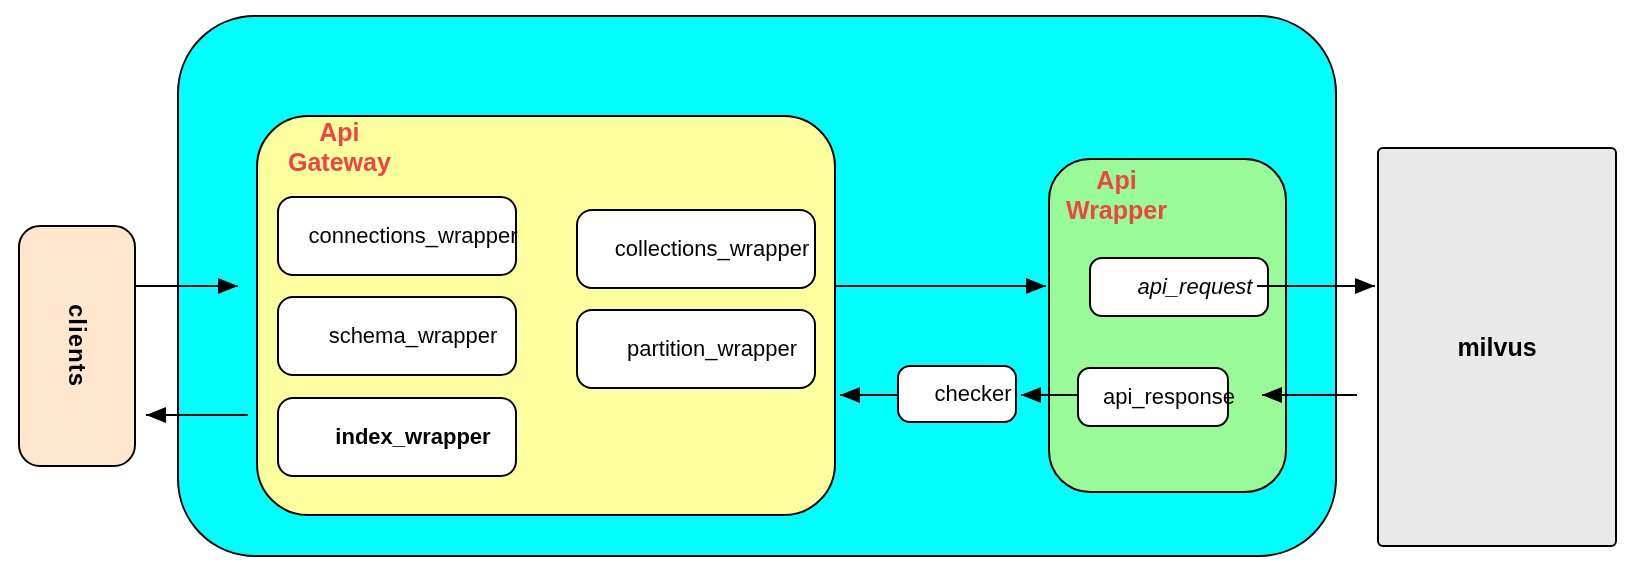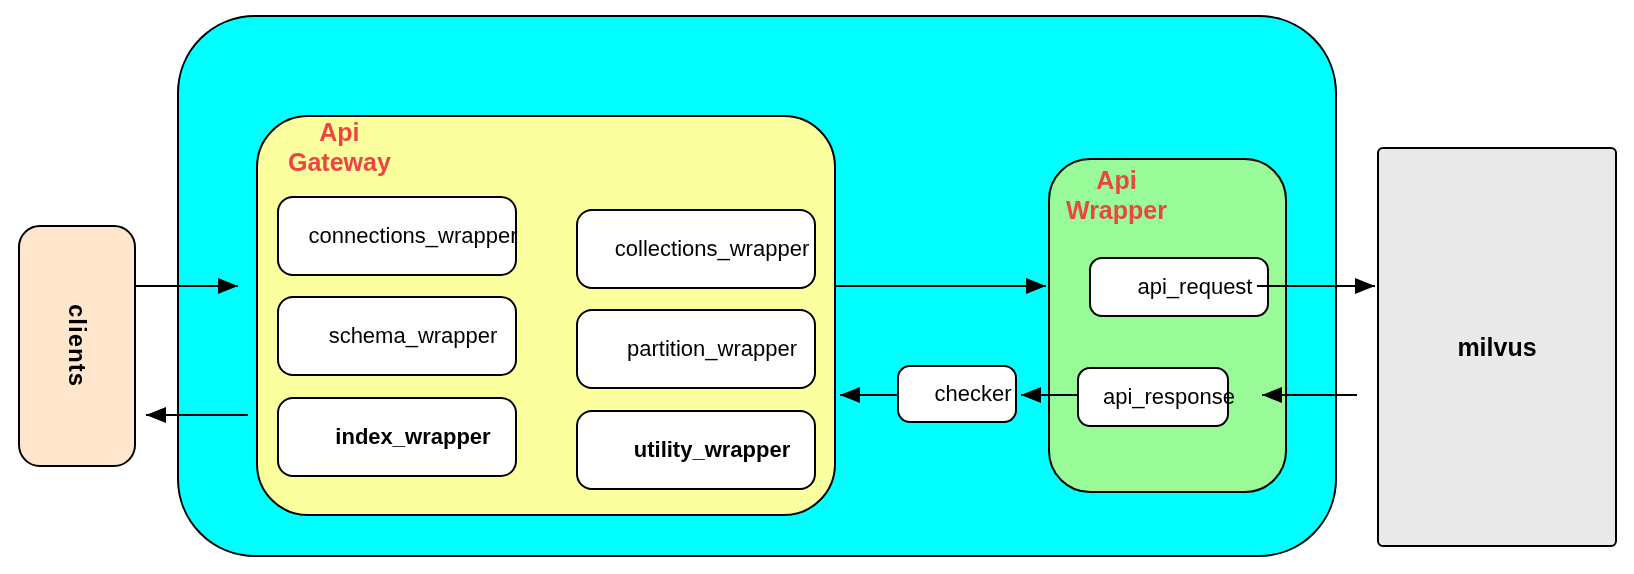--- a/index.html
+++ b/index.html
@@ -19,21 +19,21 @@
   .gateway   { left:1048px; top:158px; width:239px; height:335px; border-radius:42px; z-index:2; }
   .milvus    { left:1377px; top:147px; width:240px; height:400px; border-radius:6px; z-index:1;
                display:flex; align-items:center; justify-content:center;
                font-weight:bold; font-size:25px; }
   .clients   { left:18px; top:225px; width:118px; height:242px; border-radius:22px; z-index:1;
                display:flex; align-items:center; justify-content:center; }
   .clients .vtext { writing-mode:vertical-rl; font-weight:bold; font-size:24px; letter-spacing:1px; }
   .wleaf { border-radius:16px; z-index:3; width:240px; height:80px; }
   .c1 { left:277px; }  .c2 { left:576px;margin-top:13px; }
   .r1 { top:196px; }   .r2 { top:296px; }  .r3 { top:397px;font-weight:bold; }
-  .request  { left:1089px; top:257px; width:180px; height:60px; border-radius:13px; z-index:3; }
+  .request  { left:1089px; top:257px; width:180px; height:60px; border-radius:13px; z-index:3;font-style:italic; }
   .response { left:1077px; top:367px; width:152px; height:60px; border-radius:13px; z-index:3; }
   .checker  { left:897px;  top:365px; width:120px; height:58px; border-radius:13px; z-index:3; }
   .sdk-label     { left:230px;  top:40px;  font-size:26px; }
   .wrapper-label { left:288px;  top:118px; z-index:3; }
   .gateway-label { left:1066px; top:166px; z-index:3; }
   #arrow-layer { position:absolute; left:0; top:0; z-index:5; pointer-events:none; }
   #arrow-layer line { stroke:#000; stroke-width:2; }
 </style>
 </head>
 <body>
@@ -61,21 +61,20 @@
 
   <div class="box milvus" style="background-color: rgb(233, 233, 233);">
     <span>milvus</span>
   </div>
 
   <div class="box leaf wleaf c1 r1">connections_wrapper</div>
   <div class="box leaf wleaf c2 r1">collections_wrapper</div>
   <div class="box leaf wleaf c1 r2">schema_wrapper</div>
   <div class="box leaf wleaf c2 r2">partition_wrapper</div>
   <div class="box leaf wleaf c1 r3">index_wrapper</div>
-  <div class="box leaf wleaf c2 r3">utility_wrapper</div>
 
   <div class="box leaf checker">checker</div>
 
   <div class="box leaf request">api_request</div>
   <div class="box leaf response">api_response</div>
 
   <svg id="arrow-layer" width="1634" height="574" viewBox="0 0 1634 574">
     <defs>
       <marker id="ah" markerUnits="userSpaceOnUse" markerWidth="22" markerHeight="16" refX="20" refY="8" orient="auto">
         <path d="M0,0 L20,8 L0,16 Z" fill="#000"></path>

